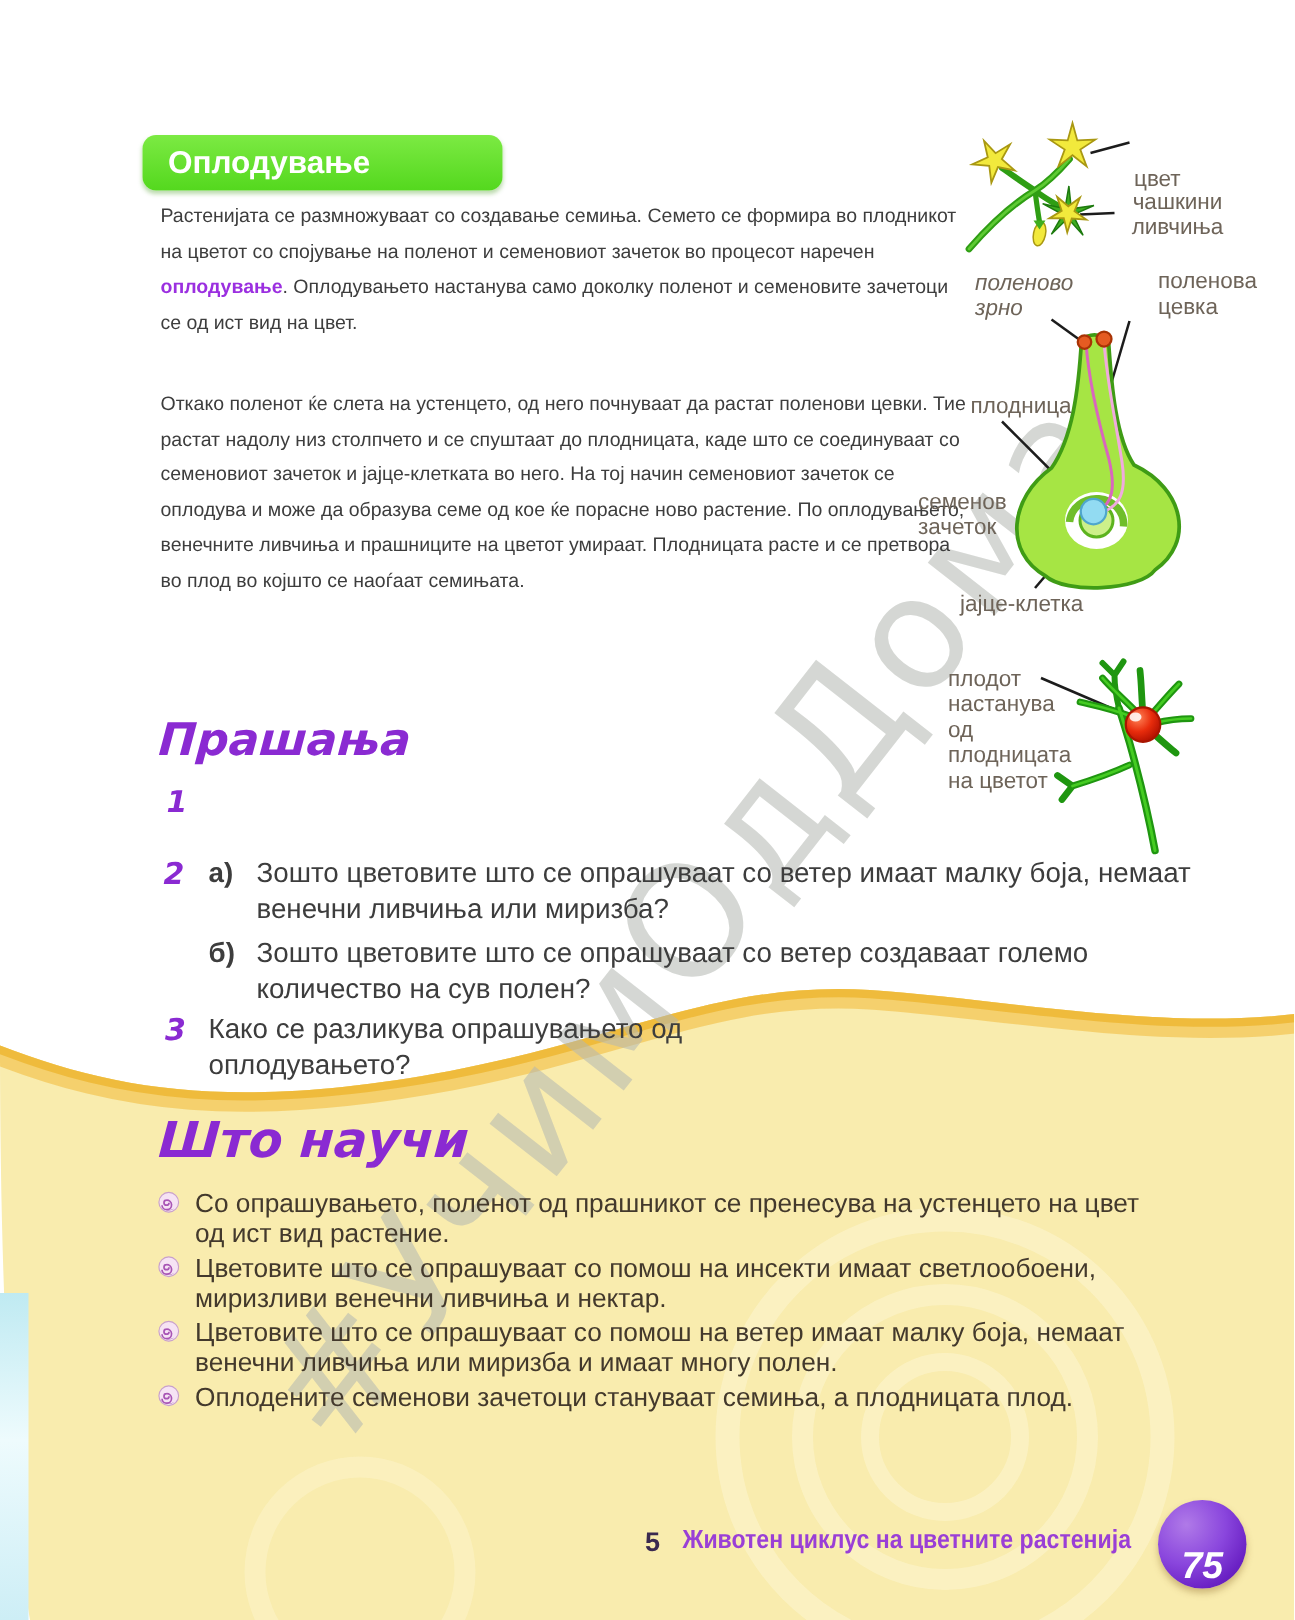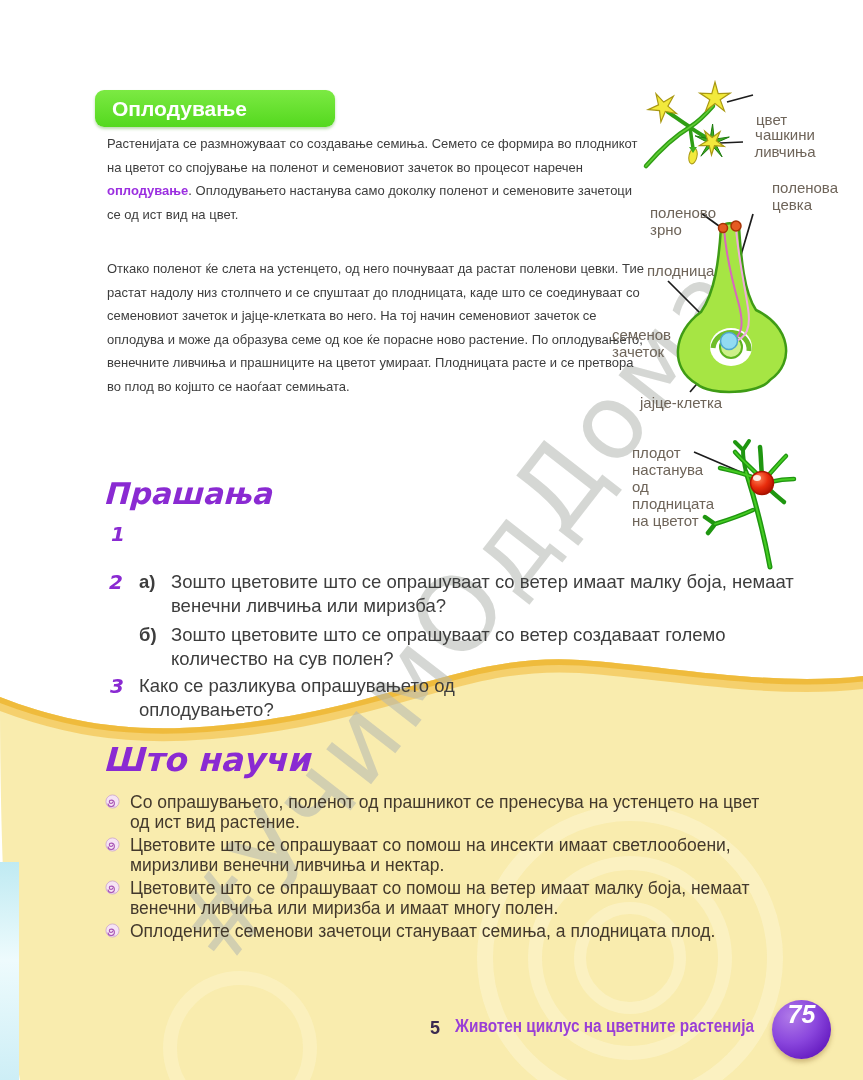--- a/index.html
+++ b/index.html
@@ -42,21 +42,21 @@
   .learned-list{left:105px;top:792px;width:672px;z-index:4;list-style:none;margin:0;padding:0;}
   .learned-list li{display:flex;gap:10px;margin-bottom:3px;font-size:17.5px;line-height:20px;color:#43392c;}
   .learned-list li svg{flex:0 0 auto;margin-top:2px;}
 
   
   .footer-num{left:430px;top:1018px;z-index:4;font-size:18px;font-weight:bold;color:#3b2a50;}
   .footer-title{left:455px;top:1016px;z-index:4;font-size:17.5px;font-weight:bold;color:#9a3fd6;
     transform:scaleX(.88);transform-origin:left center;white-space:nowrap;}
   .page-circle{left:772px;top:1000px;width:59px;height:59px;z-index:5;border-radius:50%;
     background:radial-gradient(circle at 32% 28%,#b07ae8 0%,#8a46dd 45%,#6a21c4 75%,#57189e 100%);
-    box-shadow:0 3px 5px rgba(120,80,20,.35);display:flex;align-items:flex-start;justify-content:center;}
+    box-shadow:0 3px 5px rgba(120,80,20,.35);display:flex;align-items:flex-end;justify-content:center;}
   .page-circle span{color:#ffffff;font-weight:bold;font-size:25px;font-style:italic;}
 </style>
 </head>
 <body>
 
 <div class="page">
 
   <div class="watermark">#УчимОдДома</div>
 
   <svg class="abs panel-svg" width="863" height="462" viewBox="0 0 863 462">
@@ -152,21 +152,21 @@
         <path d="M147,397 C155,388 160,382 166,376" stroke="#45cc22" stroke-width="1.8"></path>
         <path d="M150,402 C158,400 165,399 174,399" stroke="#45cc22" stroke-width="1.8"></path>
       </g>
       <circle cx="142" cy="403" r="11.5" fill="url(#fruitGrad)" stroke="#a81500" stroke-width="1.5"></circle>
       <ellipse cx="137" cy="398" rx="4" ry="3" fill="rgba(255,255,255,.85)"></ellipse>
     </g>
   </svg>
 
   <div class="abs dlabel" style="left:756px;top:88px;margin-top:23px;">цвет</div>
   <div class="abs dlabel" style="left:745px;top:126px;width:80px;text-align:center;">чашкини ливчиња</div>
-  <div class="abs dlabel" style="left:650px;top:204px;width:85px;">поленово зрно</div>
+  <div class="abs dlabel" style="left:650px;top:180px;width:85px;font-style:italic;">поленово зрно</div>
   <div class="abs dlabel" style="left:772px;top:179px;width:80px;">поленова цевка</div>
   <div class="abs dlabel" style="left:647px;top:262px;">плодница</div>
   <div class="abs dlabel" style="left:612px;top:326px;width:78px;">семенов зачеток</div>
   <div class="abs dlabel" style="left:640px;top:394px;">јајце-клетка</div>
   <div class="abs dlabel" style="left:632px;top:444px;width:92px;">плодот настанува од плодницата на цветот</div>
 
   <div class="abs script-head" style="left:106px;top:476px;font-size:30px;">Прашања</div>
 
   <div class="abs qnum" style="left:111px;top:522px;">1</div>
 

